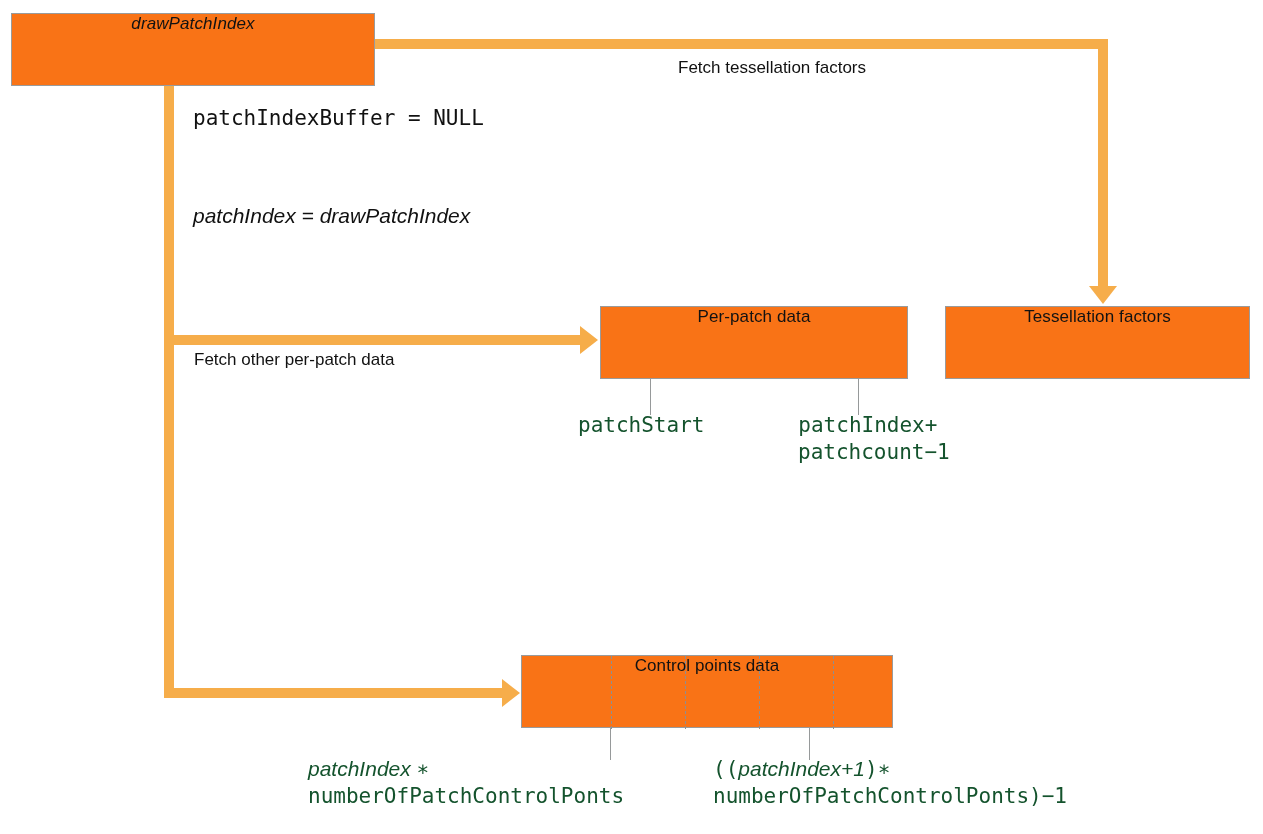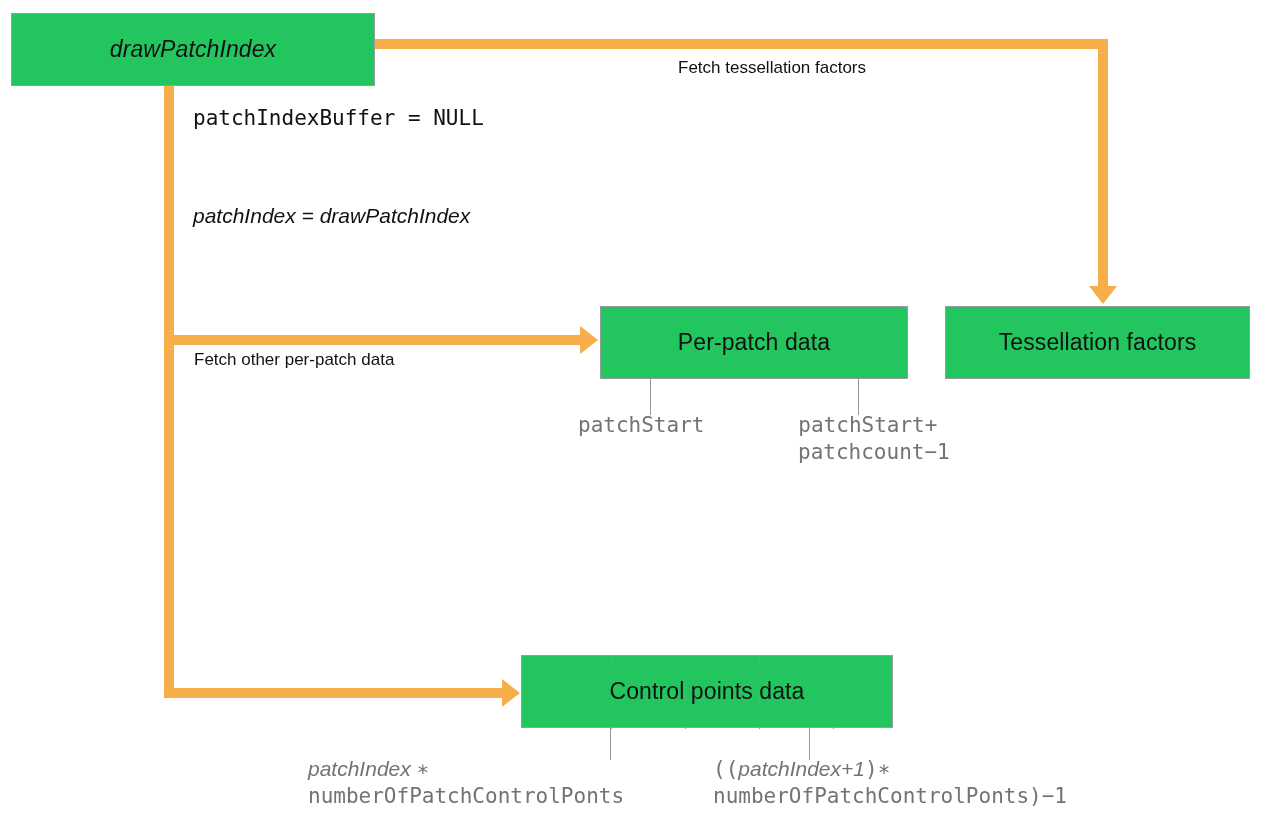--- a/index.html
+++ b/index.html
@@ -15,28 +15,27 @@
     position: relative;
     width: 1263px;
     height: 834px;
     background: #ffffff;
     overflow: hidden;
   }
 
   
   .node {
     position: absolute;
-    background: #22c55e;
+    background: #f97316;
     border: 1.5px solid #999b9c;
     box-sizing: border-box;
     display: flex;
-    align-items: center;
     justify-content: center;
     color: #121212;
-    font-size: 23px;
+    font-size: 17px;
     font-family: "Liberation Sans", sans-serif;
     letter-spacing: .1px;
   }
   .node.italic { font-style: italic; }
 
   #node-draw-patch-index { left: 11px;  top: 13px;  width: 364px; height: 73px; }
   #node-per-patch        { left: 600px; top: 306px; width: 308px; height: 73px; }
   #node-tess-factors     { left: 945px; top: 306px; width: 305px; height: 73px; }
   #node-control-points   { left: 521px; top: 655px; width: 372px; height: 73px; }
 
@@ -125,21 +124,21 @@
   #leader-patchstart     { left: 650px; top: 379px; height: 36px; }
   #leader-patchend       { left: 858px; top: 379px; height: 36px; }
   #leader-ctrl-left      { left: 610px; top: 728px; height: 32px; }
   #leader-ctrl-right     { left: 809px; top: 728px; height: 32px; }
 
   
   .caption {
     position: absolute;
     font-family: "DejaVu Sans Mono", monospace;
     font-size: 21px;
-    color: #737373;
+    color: #14532d;
     line-height: 27px;
     white-space: nowrap;
   }
   .caption .it {
     font-family: "Liberation Sans", sans-serif;
     font-style: italic;
   }
   #cap-patchstart   { left: 578px; top: 412px; }
   #cap-patchend     { left: 786px; top: 412px; text-align: center; }
   #cap-ctrl-left    { left: 308px; top: 755px; text-align: center; }
@@ -195,21 +194,21 @@
   <div class="italic-note" id="note-patch-index-assign">patchIndex = drawPatchIndex</div>
 
   <div class="leader" id="leader-patchstart"></div>
   <div class="leader" id="leader-patchend"></div>
   <div class="leader" id="leader-ctrl-left"></div>
   <div class="leader" id="leader-ctrl-right"></div>
 
   <div class="caption" id="cap-patchstart">patchStart</div>
 
   <div class="caption" id="cap-patchend">
-    <span class="line1">patchStart+</span>
+    <span class="line1">patchIndex+</span>
     <span class="line2">patchcount−1</span>
   </div>
 
   <div class="caption" id="cap-ctrl-left">
     <span class="line1"><span class="it">patchIndex </span><span>∗</span></span>
     <span class="line2">numberOfPatchControlPonts</span>
   </div>
 
   <div class="caption" id="cap-ctrl-right">
     <span class="line1"><span>((</span><span class="it">patchIndex+1</span><span>)∗</span></span>

